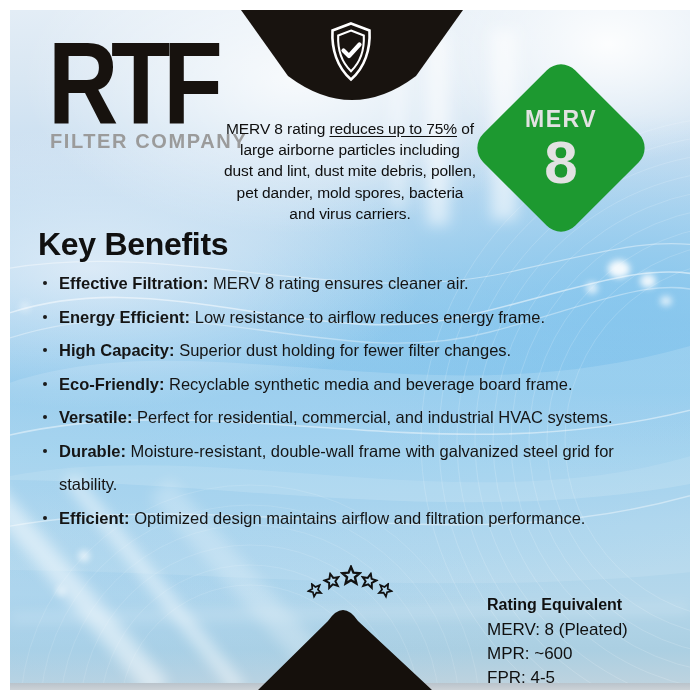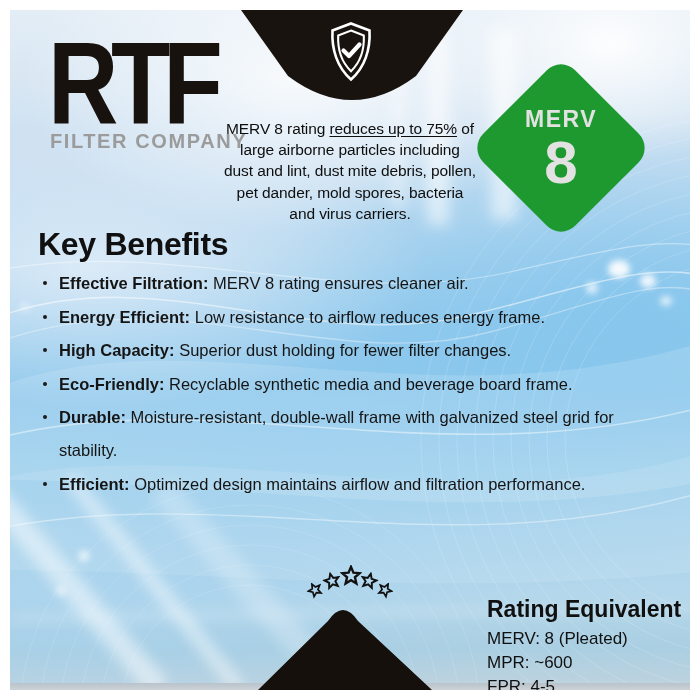--- a/index.html
+++ b/index.html
@@ -49,21 +49,21 @@
   .dot{position:absolute;left:5px;top:10px;width:4px;height:4px;border-radius:50%;background:#1c1c1c;}
   .bl{font-weight:700;text-align:right;}
   .wrap2{margin-top:8px;white-space:normal;}
 
   
   .bottom-strip{position:absolute;left:0;bottom:0;width:100%;height:7px;
                 background:linear-gradient(180deg,#b9c3cb,#ccd2d7);}
   .bottom-tri{position:absolute;left:240px;top:588px;}
   .star{position:absolute;}
   .rating{position:absolute;left:477px;top:586px;color:#101010;}
-  .rating-h{font-size:23px;font-weight:700;margin-bottom:4px;}
+  .rating-h{font-size:16px;font-weight:700;margin-bottom:4px;}
   .rating-row{font-size:17px;line-height:1.42;}
 </style>
 </head>
 <body>
 
 <div class="frame">
   <div class="canvas">
 
     <svg class="bg-svg" width="680" height="680" viewBox="0 0 680 680">
       <defs>
@@ -141,20 +141,21 @@
       </div>
     </div>
 
     <div class="benefits">
       <h2>Key Benefits</h2>
       <ul>
         <li><span class="dot"></span><span class="bl">Effective Filtration:</span> <span>MERV 8 rating ensures cleaner air.</span></li>
         <li><span class="dot"></span><span class="bl">Energy Efficient:</span> <span>Low resistance to airflow reduces energy frame.</span></li>
         <li><span class="dot"></span><span class="bl">High Capacity:</span> <span>Superior dust holding for fewer filter changes.</span></li>
         <li><span class="dot"></span><span class="bl">Eco-Friendly:</span> <span>Recyclable synthetic media and beverage board frame.</span></li>
+        <li><span class="dot"></span><span class="bl">Versatile:</span> <span>Perfect for residential, commercial, and industrial HVAC systems.</span></li>
         <li><span class="dot"></span><span class="bl">Durable:</span> <span>Moisture-resistant, double-wall frame with galvanized steel grid for</span><div class="wrap2">stability.</div></li>
         <li><span class="dot"></span><span class="bl">Efficient:</span> <span>Optimized design maintains airflow and filtration performance.</span></li>
       </ul>
     </div>
 
     <svg class="star" width="16" height="16" viewBox="0 0 24 24" style="left:297px;top:572px;transform:rotate(-28deg);">
       <path d="M12,2 L14.65,8.36 L21.51,8.91 L16.28,13.39 L17.88,20.09 L12,16.5 L6.12,20.09 L7.72,13.39 L2.49,8.91 L9.35,8.36 Z" fill="none" stroke="#111111" stroke-width="2.6"></path>
     </svg>
     <svg class="star" width="18" height="18" viewBox="0 0 24 24" style="left:313px;top:562px;transform:rotate(-14deg);">
       <path d="M12,2 L14.65,8.36 L21.51,8.91 L16.28,13.39 L17.88,20.09 L12,16.5 L6.12,20.09 L7.72,13.39 L2.49,8.91 L9.35,8.36 Z" fill="none" stroke="#111111" stroke-width="2.6"></path>

